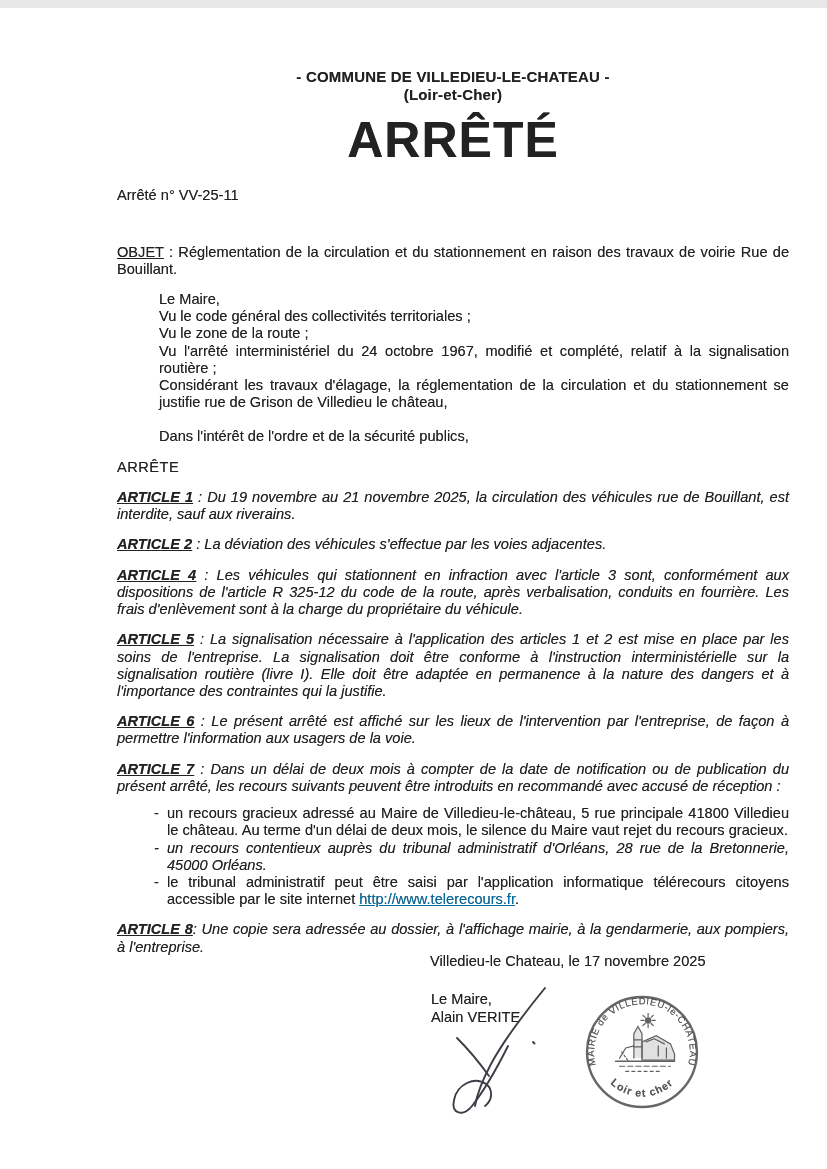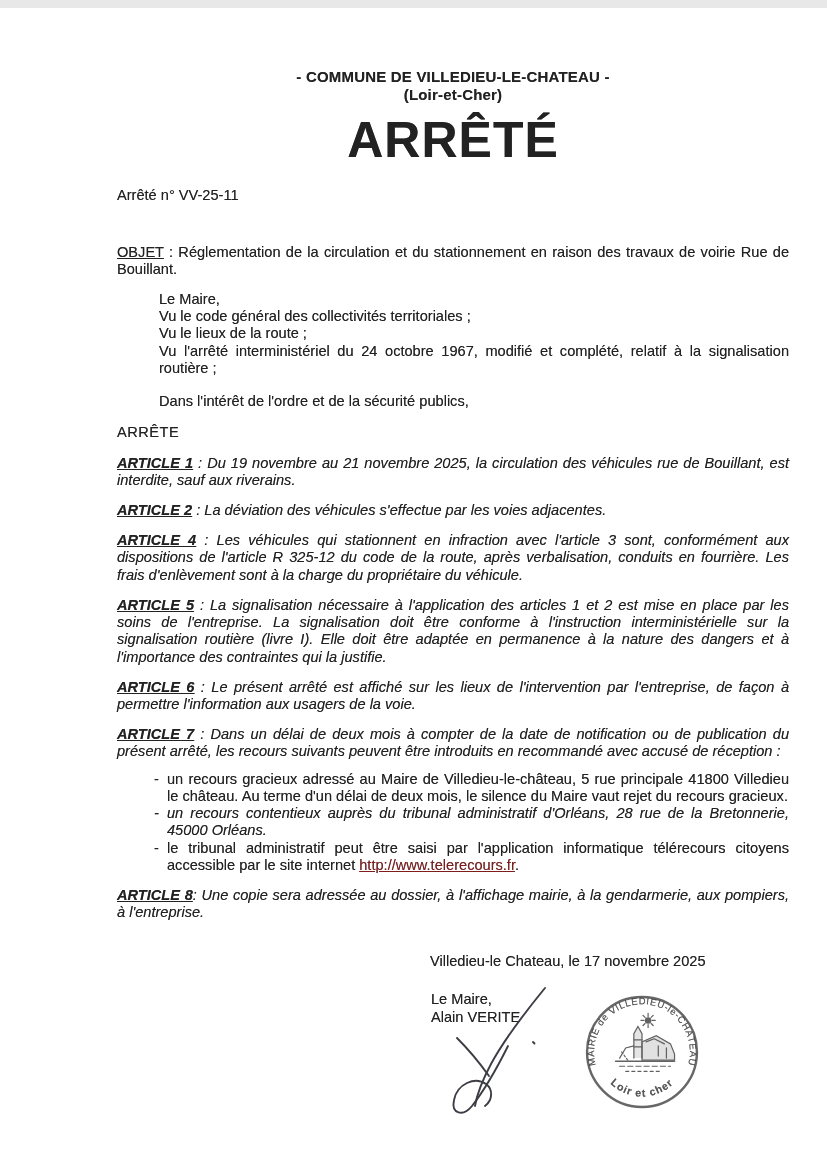--- a/index.html
+++ b/index.html
@@ -45,21 +45,21 @@
   .art-label { font-weight: bold; text-decoration: underline; }
 
   .bullets { margin-top: 10px; }
   .bullet {
     position: relative;
     padding-left: 50px;
     text-align: justify;
   }
   .bullet .dash { position: absolute; left: 37px; top: 0; }
   .bullet.italic { font-style: italic; }
-  .doc-link { color: #7f1d1d; text-decoration: underline; cursor: pointer; }
+  .doc-link { color: #0369a1; text-decoration: underline; cursor: pointer; }
 
   .place-date { position: absolute; left: 430px; top: 945px; }
   .signatory  { position: absolute; left: 431px; top: 983px; }
   .signatory div { line-height: 17.5px; }
 
   .signature-svg { position: absolute; left: 433px; top: 972px; }
   .stamp-svg    { position: absolute; left: 583px; top: 985px; }
   .sig-stroke { fill: none; stroke: #3d3d46; stroke-width: 1.9; stroke-linecap: round; }
   .stamp-ink  { stroke: #4c4c4c; fill: none; }
   .stamp-text { fill: #474747; font-family: "Liberation Sans", sans-serif; }
@@ -76,22 +76,23 @@
       <h1 class="doc-title">ARRÊTÉ</h1>
     </div>
 
     <div class="ref">Arrêté n° VV-25-11</div>
 
     <p class="objet"><span class="u">OBJET</span><span> : Réglementation de la circulation et du stationnement en raison des travaux de voirie Rue de Bouillant.</span></p>
 
     <div class="preamble">
       <div>Le Maire,</div>
       <div>Vu le code général des collectivités territoriales ;</div>
-      <div>Vu le lieux de la route ;</div>
+      <div>Vu le zone de la route ;</div>
       <div>Vu l'arrêté interministériel du 24 octobre 1967, modifié et complété, relatif à la signalisation routière ;</div>
+      <div>Considérant les travaux d'élagage, la réglementation de la circulation et du stationnement se justifie rue de Grison de Villedieu le château,</div>
     </div>
     <div class="preamble-closing">Dans l'intérêt de l'ordre et de la sécurité publics,</div>
 
     <div class="decree-word">ARRÊTE</div>
 
     <p class="article"><span class="art-label">ARTICLE 1</span><span> : Du 19 novembre au 21 novembre 2025, la circulation des véhicules rue de Bouillant, est interdite, sauf aux riverains.</span></p>
 
     <p class="article"><span class="art-label">ARTICLE 2</span><span> : La déviation des véhicules s'effectue par les voies adjacentes.</span></p>
 
 

